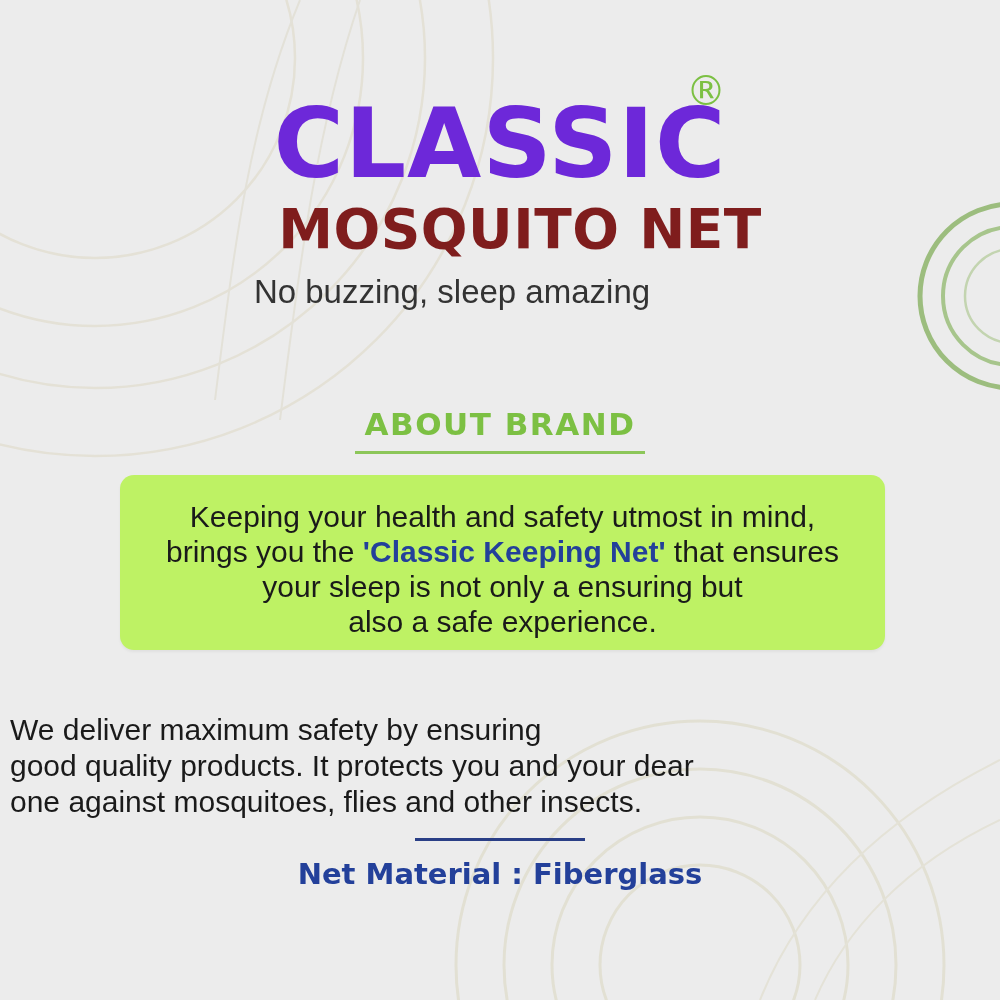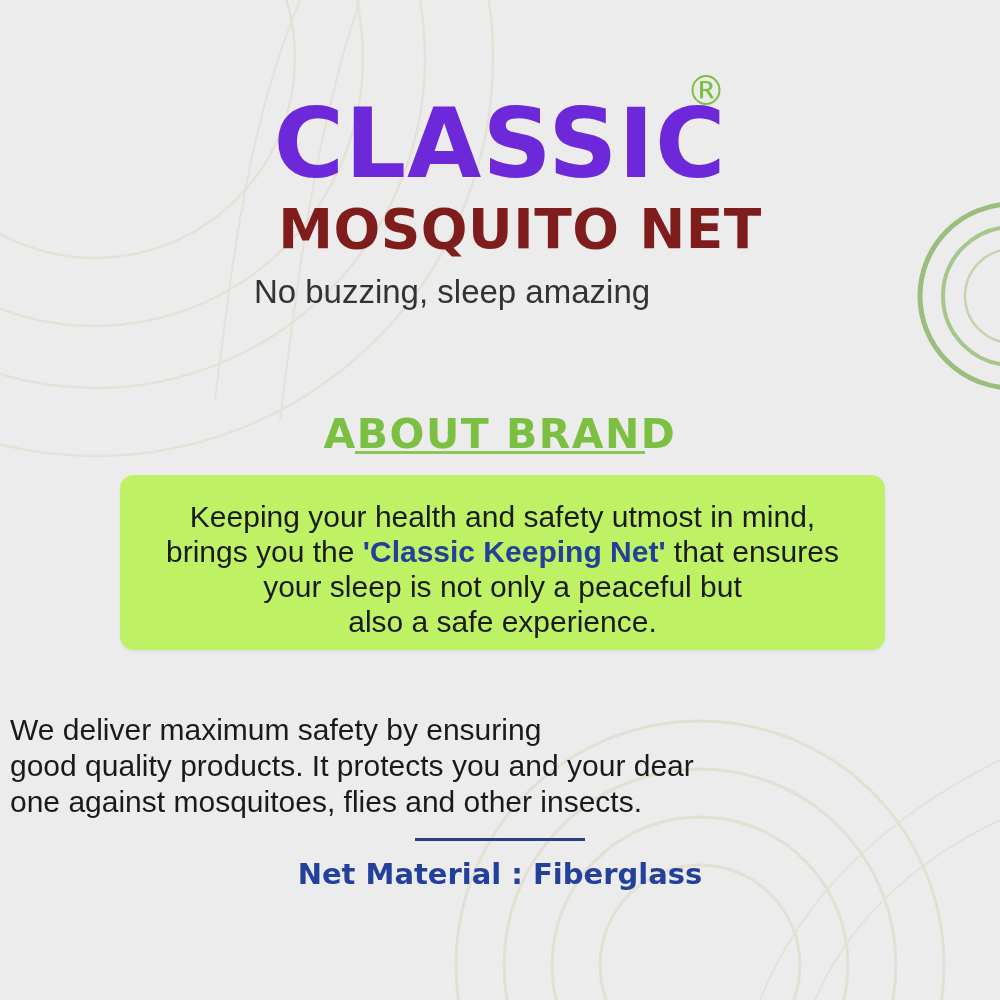--- a/index.html
+++ b/index.html
@@ -90,26 +90,26 @@
     font-size: 33px;
     line-height: 40px;
     color: #333333;
     white-space: nowrap;
   }
 
   
   .section-heading {
     position: absolute;
     left: 0;
-    top: 416px;
-    width: 1000px;
-    text-align: center;
-    font-family: "DejaVu Sans", sans-serif;
-    font-weight: 700;
-    font-size: 41px;
+    top: 406px;
+    width: 1000px;
+    text-align: center;
+    font-family: "DejaVu Sans", sans-serif;
+    font-weight: 700;
+    font-size: 31px;
     line-height: 36px;
     letter-spacing: 1.5px;
     color: #7cc043;
   }
   .heading-underline {
     position: absolute;
     left: 355px;
     top: 451px;
     width: 290px;
     height: 3px;
@@ -226,21 +226,21 @@
     <div class="brand-tagline">No buzzing, sleep amazing</div>
   </div>
 
   <div class="section-heading">ABOUT BRAND</div>
   <div class="heading-underline"></div>
 
   <div class="callout-box">
     <div class="callout-text">
       <span>Keeping your health and safety utmost in mind,</span><br>
       <span>brings you the </span><span class="hl">'Classic Keeping Net'</span><span> that ensures</span><br>
-      <span>your sleep is not only a peaceful but</span><br>
+      <span>your sleep is not only a ensuring but</span><br>
       <span>also a safe experience.</span>
     </div>
   </div>
 
   <div class="description">
     <span>We deliver maximum safety by ensuring</span><br>
     <span>good quality products. It protects you and your dear</span><br>
     <span>one against mosquitoes, flies and other insects.</span>
   </div>
 

